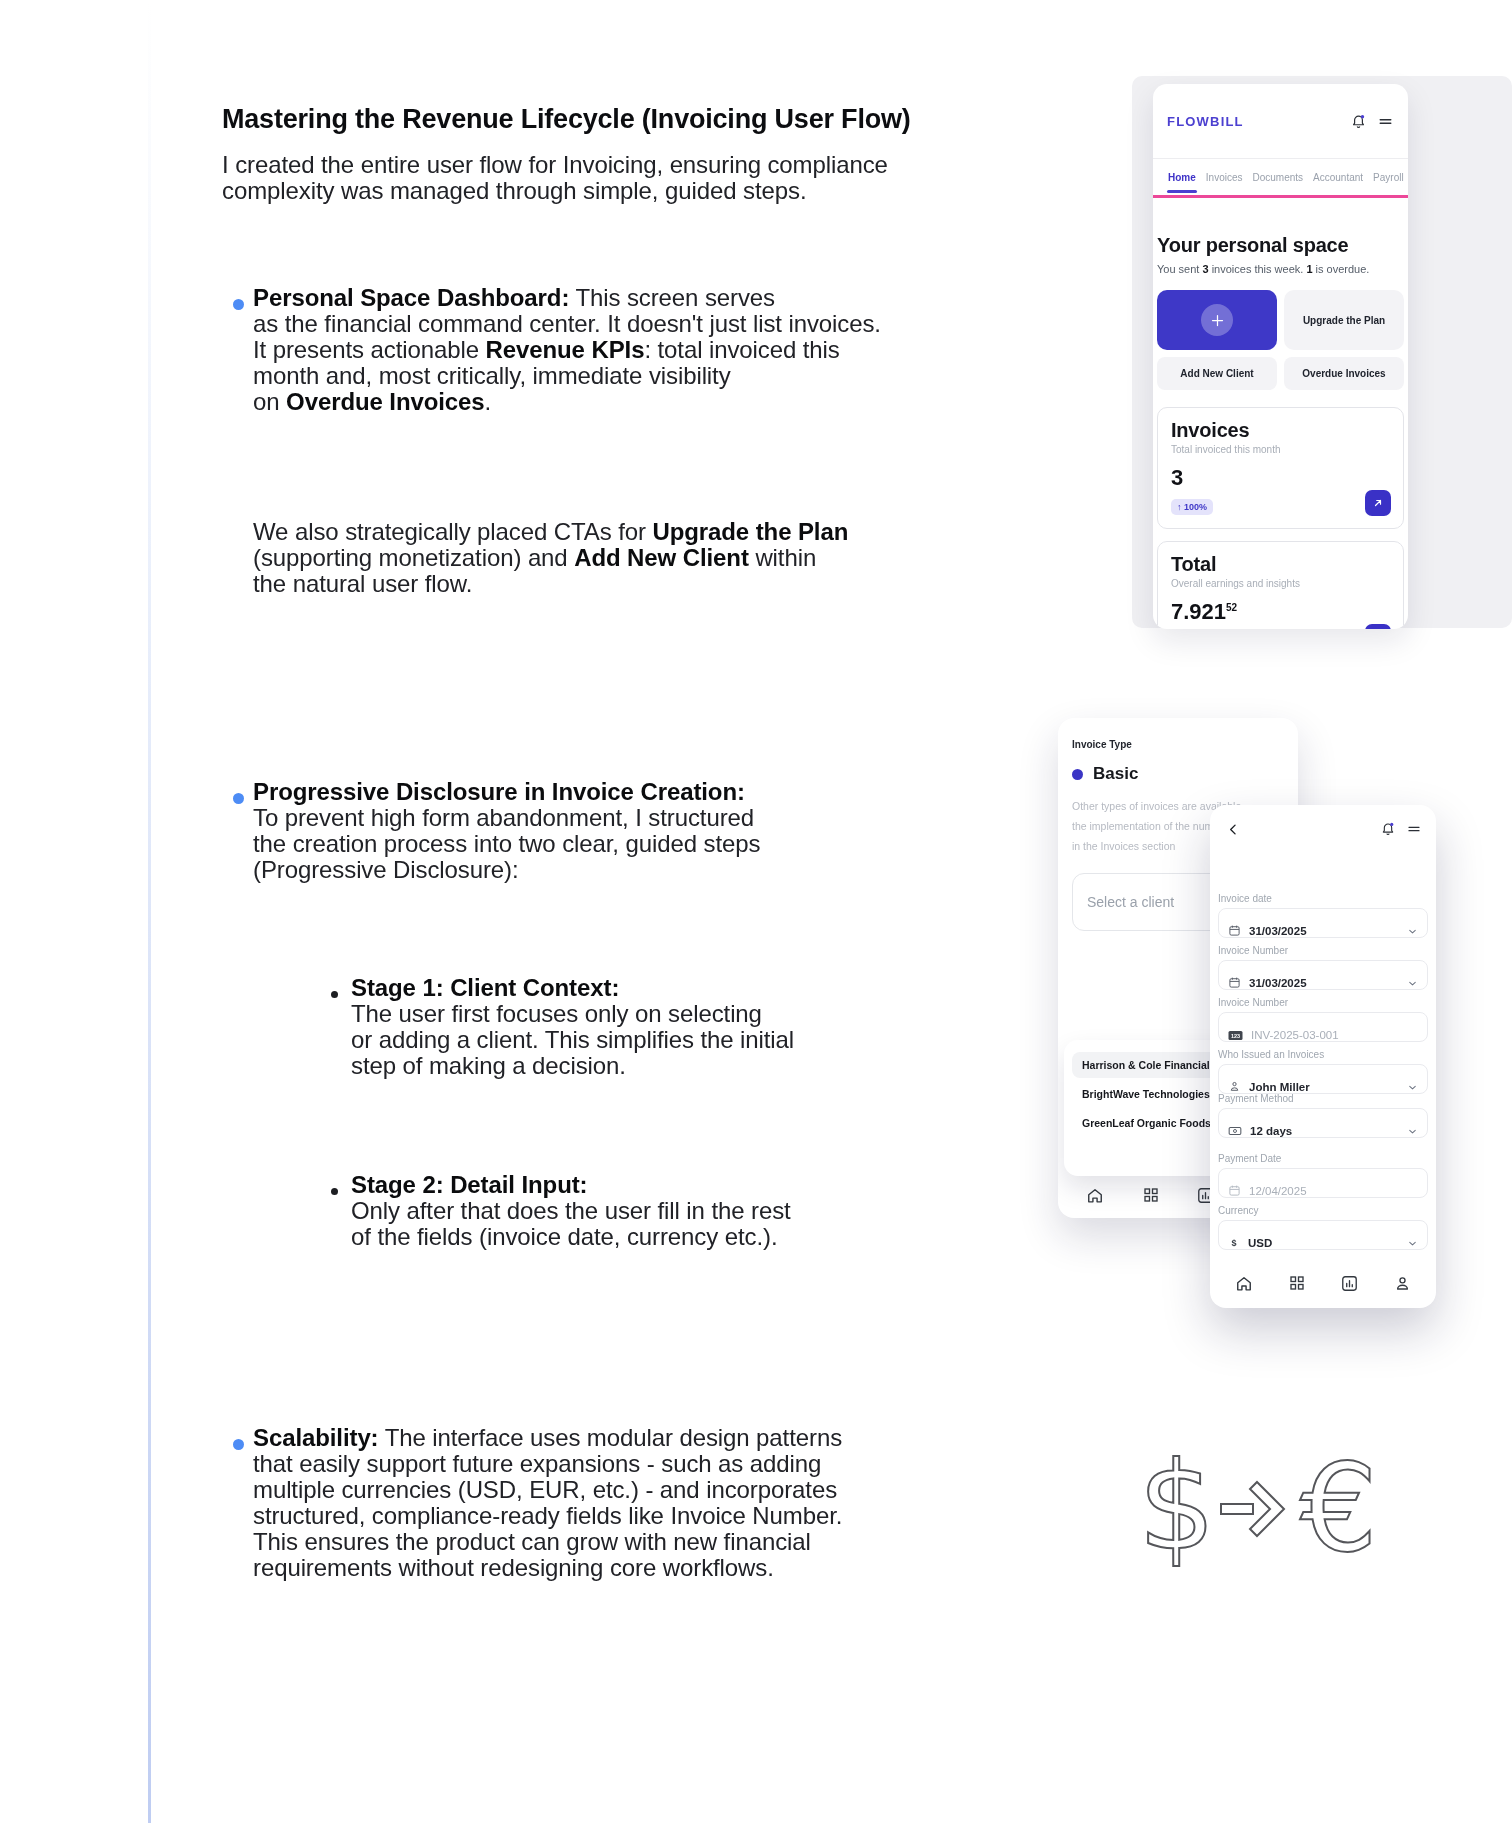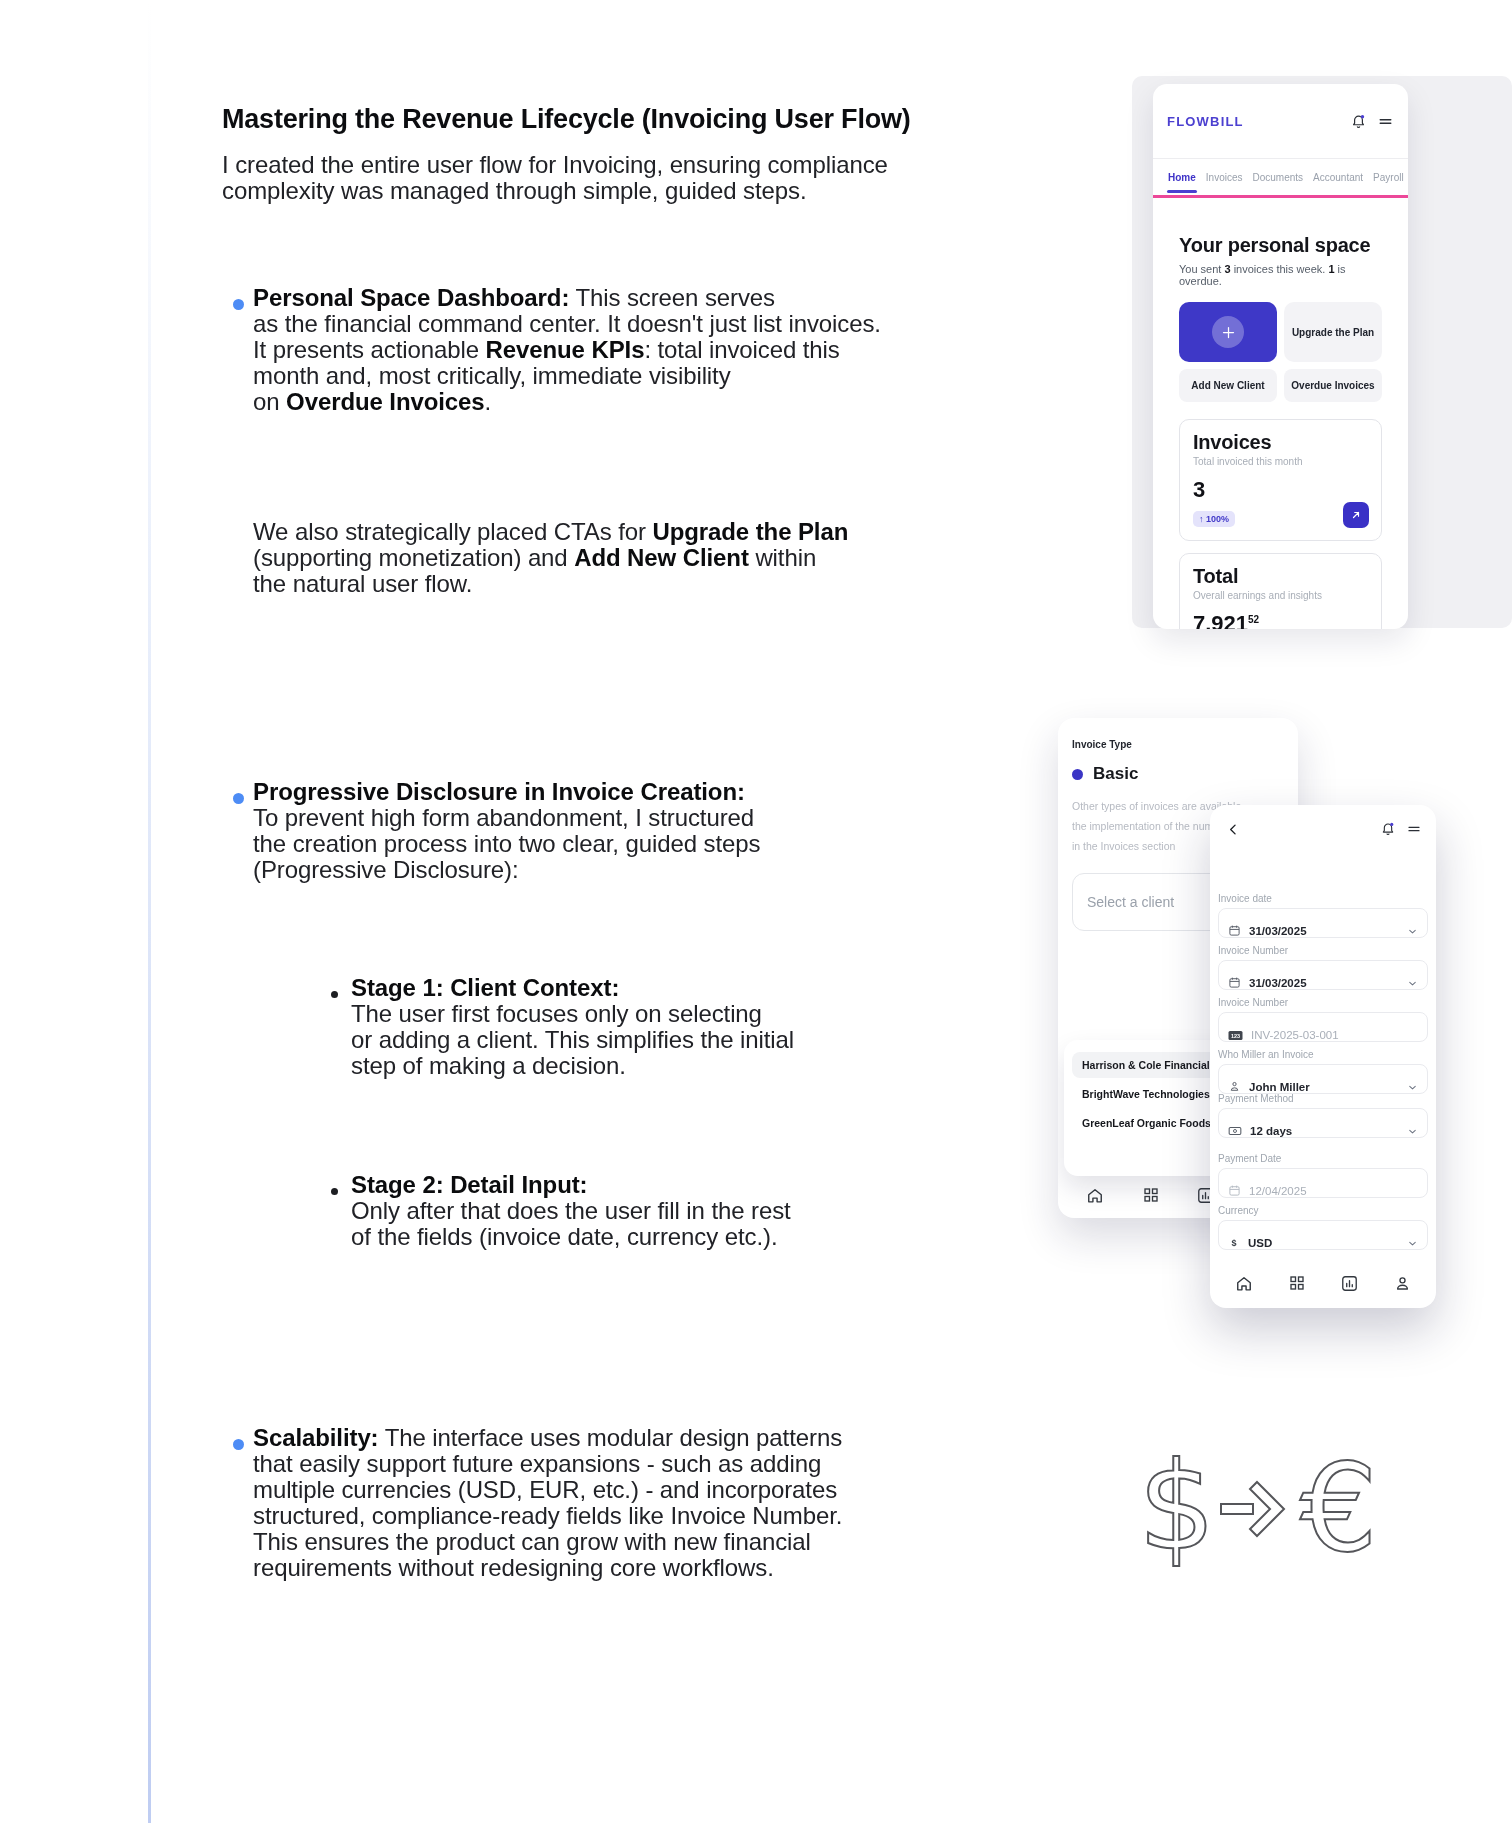--- a/index.html
+++ b/index.html
@@ -30,21 +30,21 @@
       box-shadow:0 12px 30px rgba(20,20,60,.10);}
   .p1 .hd{height:42px;display:flex;align-items:center;justify-content:space-between;
       padding:16px 14px;border-bottom:1px solid #ededf0;}
   .logo{font-size:13px;font-weight:700;letter-spacing:1.2px;color:#4c40d0;}
   .hicons{display:flex;align-items:center;gap:10px;}
   .tabs{height:36px;display:flex;align-items:center;gap:10px;padding:0 15px;
       border-bottom:3px solid #ec4899;white-space:nowrap;overflow:hidden;}
   .tab{font-size:10px;color:#9aa1ac;}
   .tab.active{color:#3f33c8;font-weight:700;position:relative;}
   .tab.active::after{content:"";position:absolute;left:-1px;right:-1px;bottom:-10px;height:3px;border-radius:2px;background:#4b3fd0;}
-  .p1 .sec{padding:0 26px;margin-top:36px;}
+  .p1 .sec{padding:0 4px;margin-top:36px;}
   .pspace{font-size:20px;font-weight:700;color:#14151a;margin-top:16px;letter-spacing:-.2px;}
   .psub{font-size:11px;color:#555d68;margin-top:6px;}
   .psub b{color:#14151a;}
   .btnrow{display:flex;gap:7px;margin-top:15px;}
   .bigbtn{flex:1;height:60px;border-radius:10px;display:flex;align-items:center;justify-content:center;}
   .bigbtn.indigo{background:#3e38c7;}
   .bigbtn.gray,.smbtn{background:#f3f3f6;color:#20242e;font-size:10px;font-weight:700;}
   .pluscirc{width:32px;height:32px;border-radius:50%;background:rgba(255,255,255,.28);
       display:flex;align-items:center;justify-content:center;}
   .smrow{display:flex;gap:7px;margin-top:7px;}
@@ -315,21 +315,21 @@
           <svg width="15" height="11" viewBox="0 0 30 22">
             <rect x="1" y="2" width="28" height="18" rx="3" fill="#41464e"></rect>
             <text x="15" y="15.5" font-size="11" font-weight="bold" fill="#fff" text-anchor="middle" font-family="Liberation Sans,sans-serif">123</text>
           </svg>
         </span>
       <span class="fval muted">INV-2025-03-001</span>
     </div>
   </div>
 
   <div class="fgroup" style="top:244px;">
-    <div class="fgl">Who Miller an Invoice</div>
+    <div class="fgl">Who Issued an Invoices</div>
     <div class="fbox">
       <span class="ico">
           <svg width="13" height="13" viewBox="0 0 24 24">
             <circle cx="12" cy="7.5" r="3" fill="none" stroke="#565c66" stroke-width="1.8"></circle>
             <path d="M6 19a6 4.6 0 0 1 12 0Z" fill="none" stroke="#565c66" stroke-width="1.8" stroke-linejoin="round"></path>
           </svg>
         </span>
       <span class="fval">John Miller</span>
       <span class="fchev ico">
           <svg width="11" height="11" viewBox="0 0 24 24">

